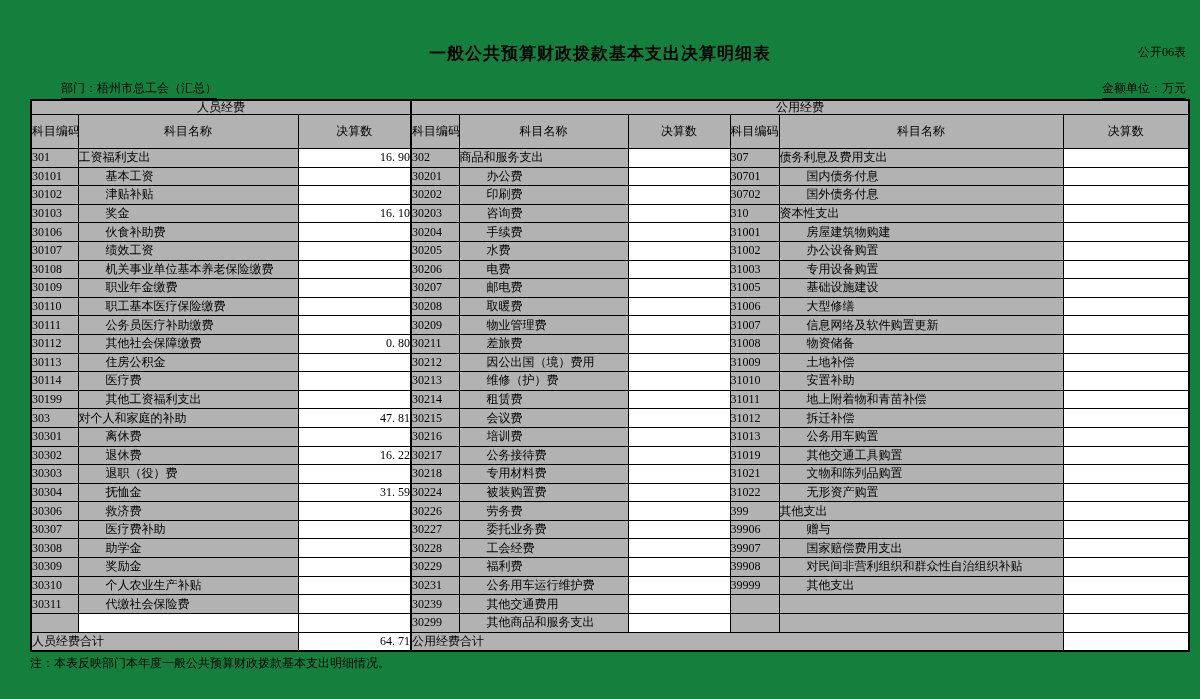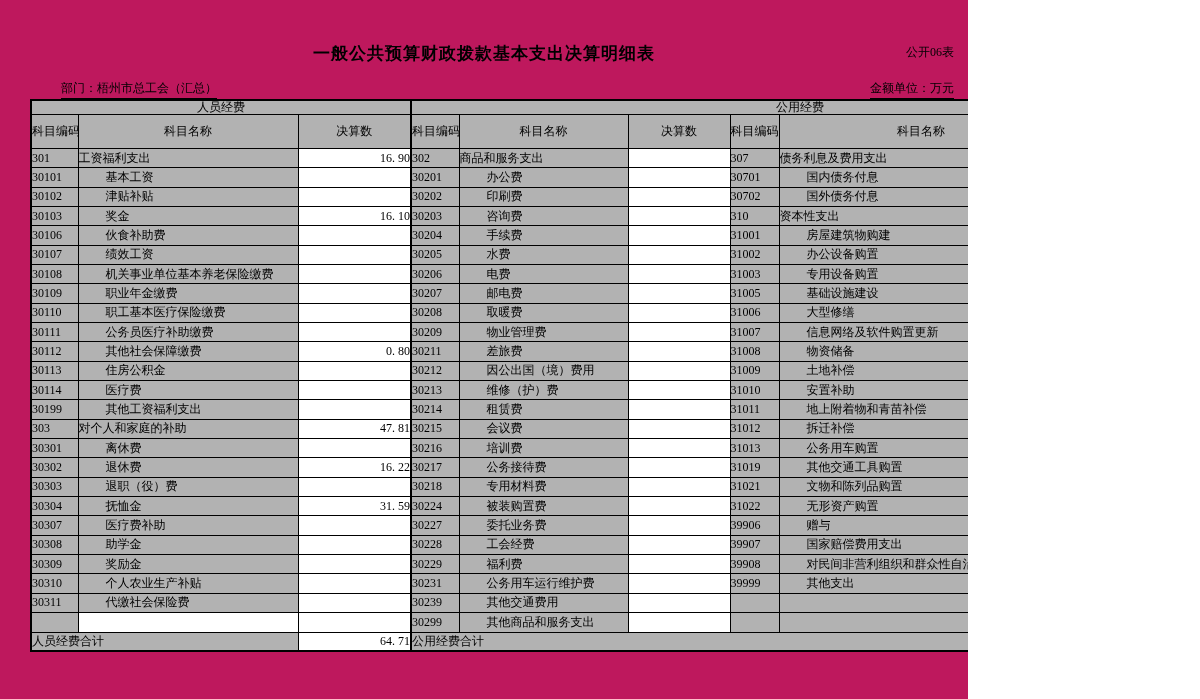--- a/index.html
+++ b/index.html
@@ -1,17 +1,17 @@
 <!DOCTYPE html>
 <html style="--gray: #b2b2b2;"><head>
 <meta charset="utf-8">
 <style>
   html,body { margin:0; padding:0; background:#ffffff; }
   body { width:1200px; height:699px; font-family:"Liberation Serif","DejaVu Serif",serif; color:#000; }
-  .page { position:relative; width:968px; height:699px; background:#be185d; overflow:hidden; }
+  .page { position:relative; width:1200px; height:699px; background:#15803d; overflow:hidden; }
 
   .title { position:absolute; top:42px; left:0; width:100%; text-align:center;
            font-size:17px; font-weight:bold; letter-spacing:1px; }
   .form-code { position:absolute; top:44px; right:14px; font-size:12px; }
   .meta-row { position:absolute; top:80px; left:28px; right:14px;
               display:flex; justify-content:space-between; font-size:12px; }
   .underlined { border-bottom:1px solid #000; padding-bottom:1px;margin-left:33px; }
 
   table.budget { position:absolute; left:30px; top:99px; width:1158px; height:553px;
                  border-collapse:collapse; table-layout:fixed; font-size:12px;
@@ -277,20 +277,31 @@
           <td class="name indent">抚恤金</td>
           <td class="value">31. 59</td>
           <td class="code group-div">30224</td>
           <td class="name indent">被装购置费</td>
           <td class="value"></td>
           <td class="code">31022</td>
           <td class="name indent">无形资产购置</td>
           <td class="value"></td>
         </tr>
         <tr>
+          <td class="code">30306</td>
+          <td class="name indent">救济费</td>
+          <td class="value"></td>
+          <td class="code group-div">30226</td>
+          <td class="name indent">劳务费</td>
+          <td class="value"></td>
+          <td class="code">399</td>
+          <td class="name">其他支出</td>
+          <td class="value"></td>
+        </tr>
+        <tr>
           <td class="code">30307</td>
           <td class="name indent">医疗费补助</td>
           <td class="value"></td>
           <td class="code group-div">30227</td>
           <td class="name indent">委托业务费</td>
           <td class="value"></td>
           <td class="code">39906</td>
           <td class="name indent">赠与</td>
           <td class="value"></td>
         </tr>
@@ -353,13 +364,14 @@
     <tfoot>
       <tr class="total-row">
         <td colspan="2" class="total-label">人员经费合计</td>
         <td class="value">64. 71</td>
         <td colspan="5" class="total-label group-div">公用经费合计</td>
         <td class="value"></td>
       </tr>
     </tfoot>
   </table>
 
+  <div class="note">注：本表反映部门本年度一般公共预算财政拨款基本支出明细情况。</div>
 </div>
 
 </body></html>

